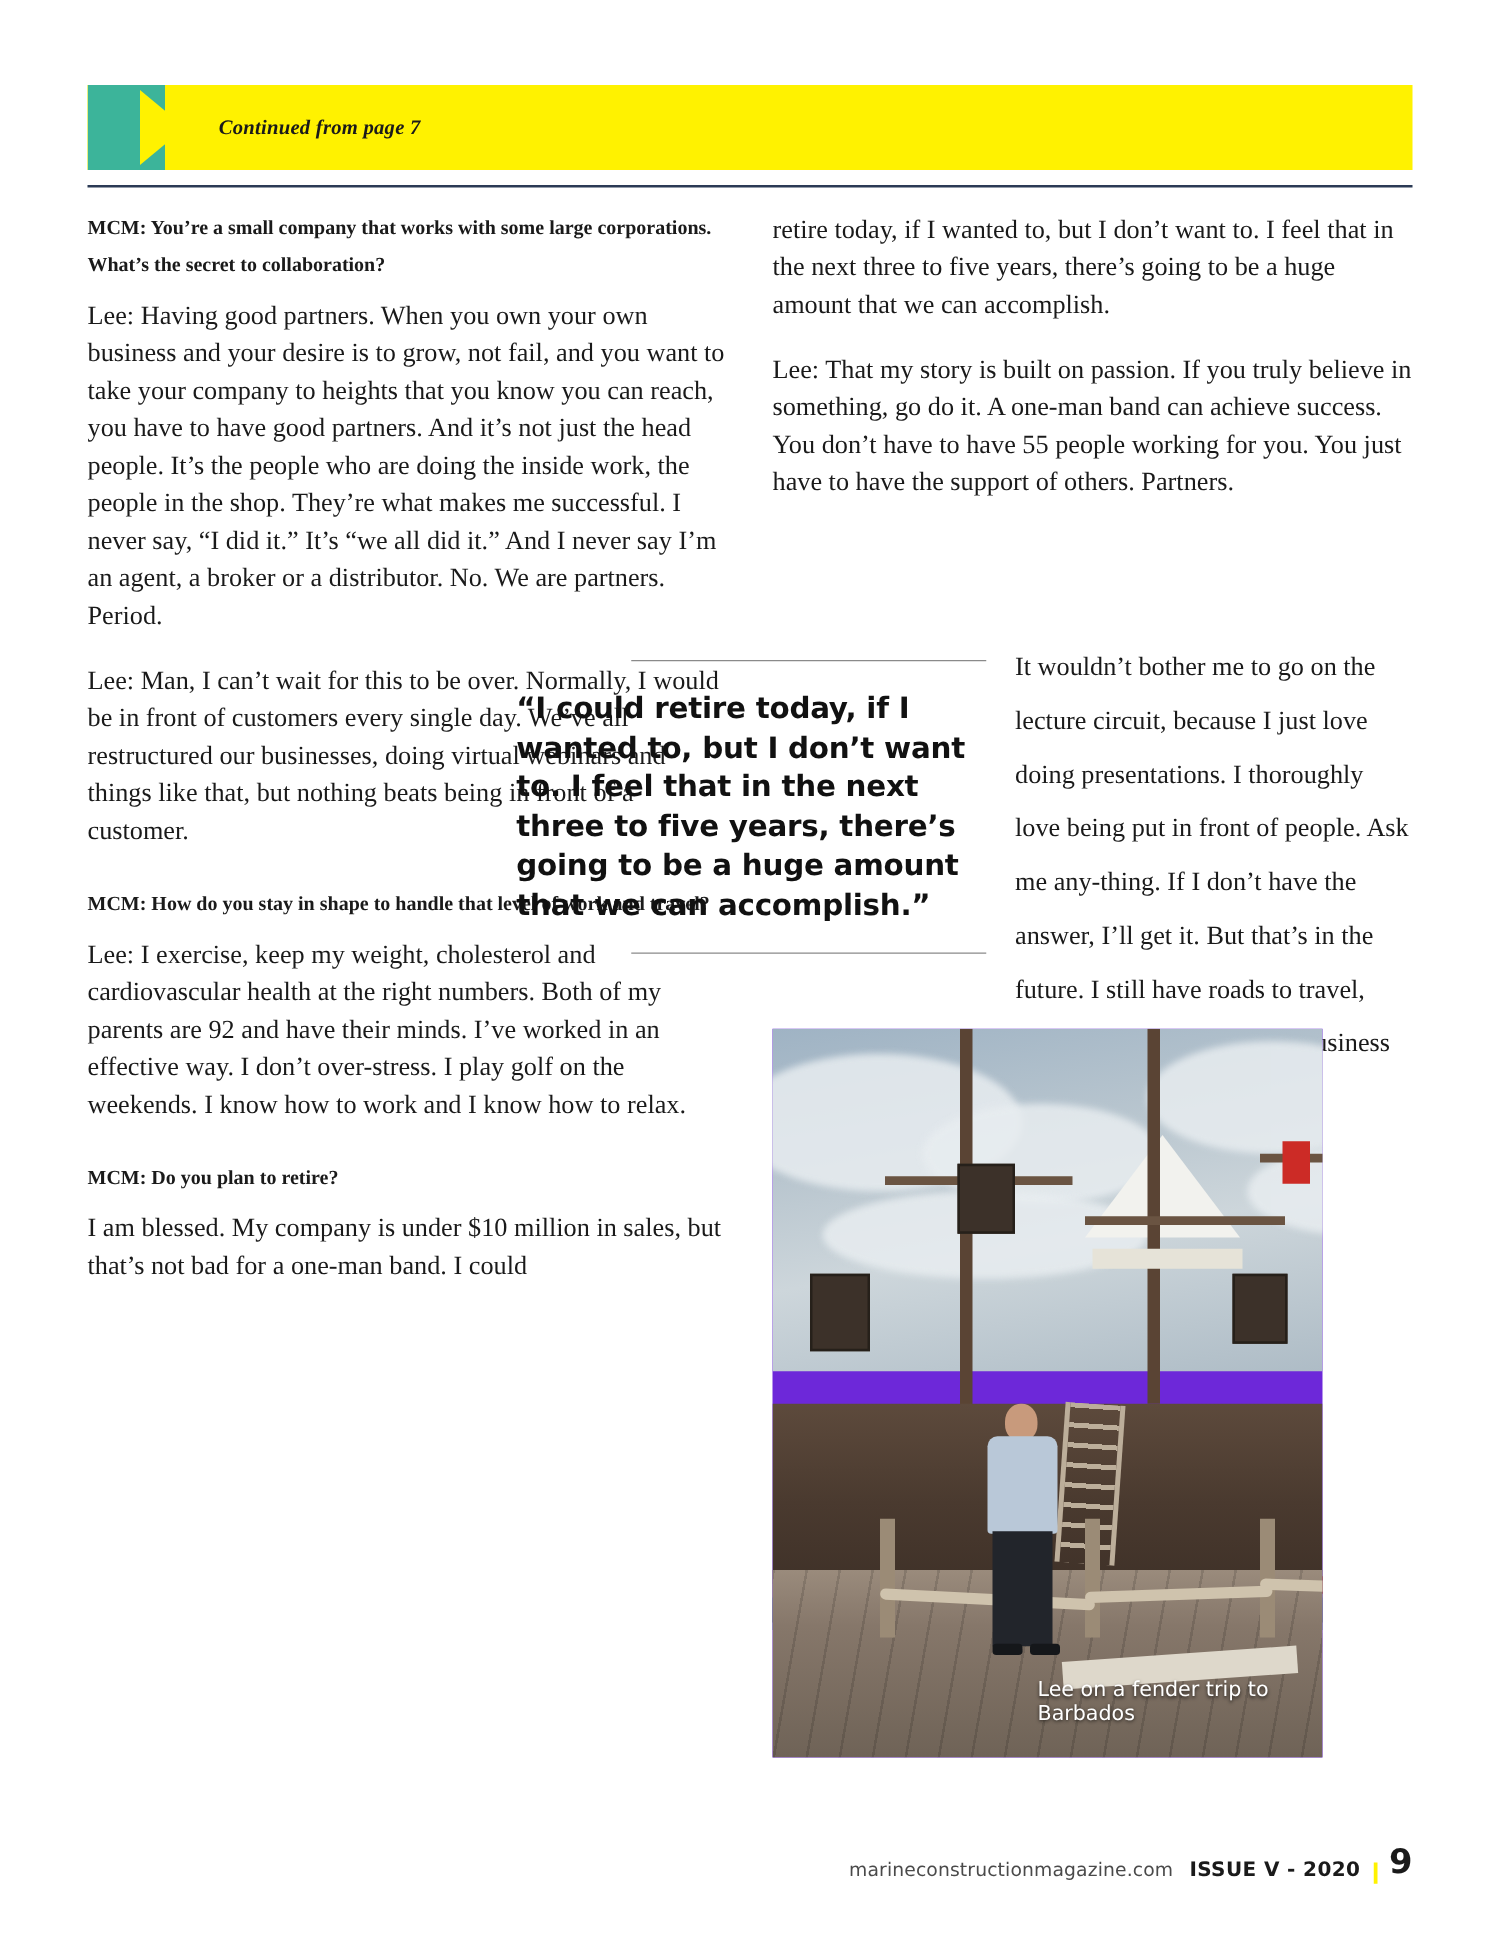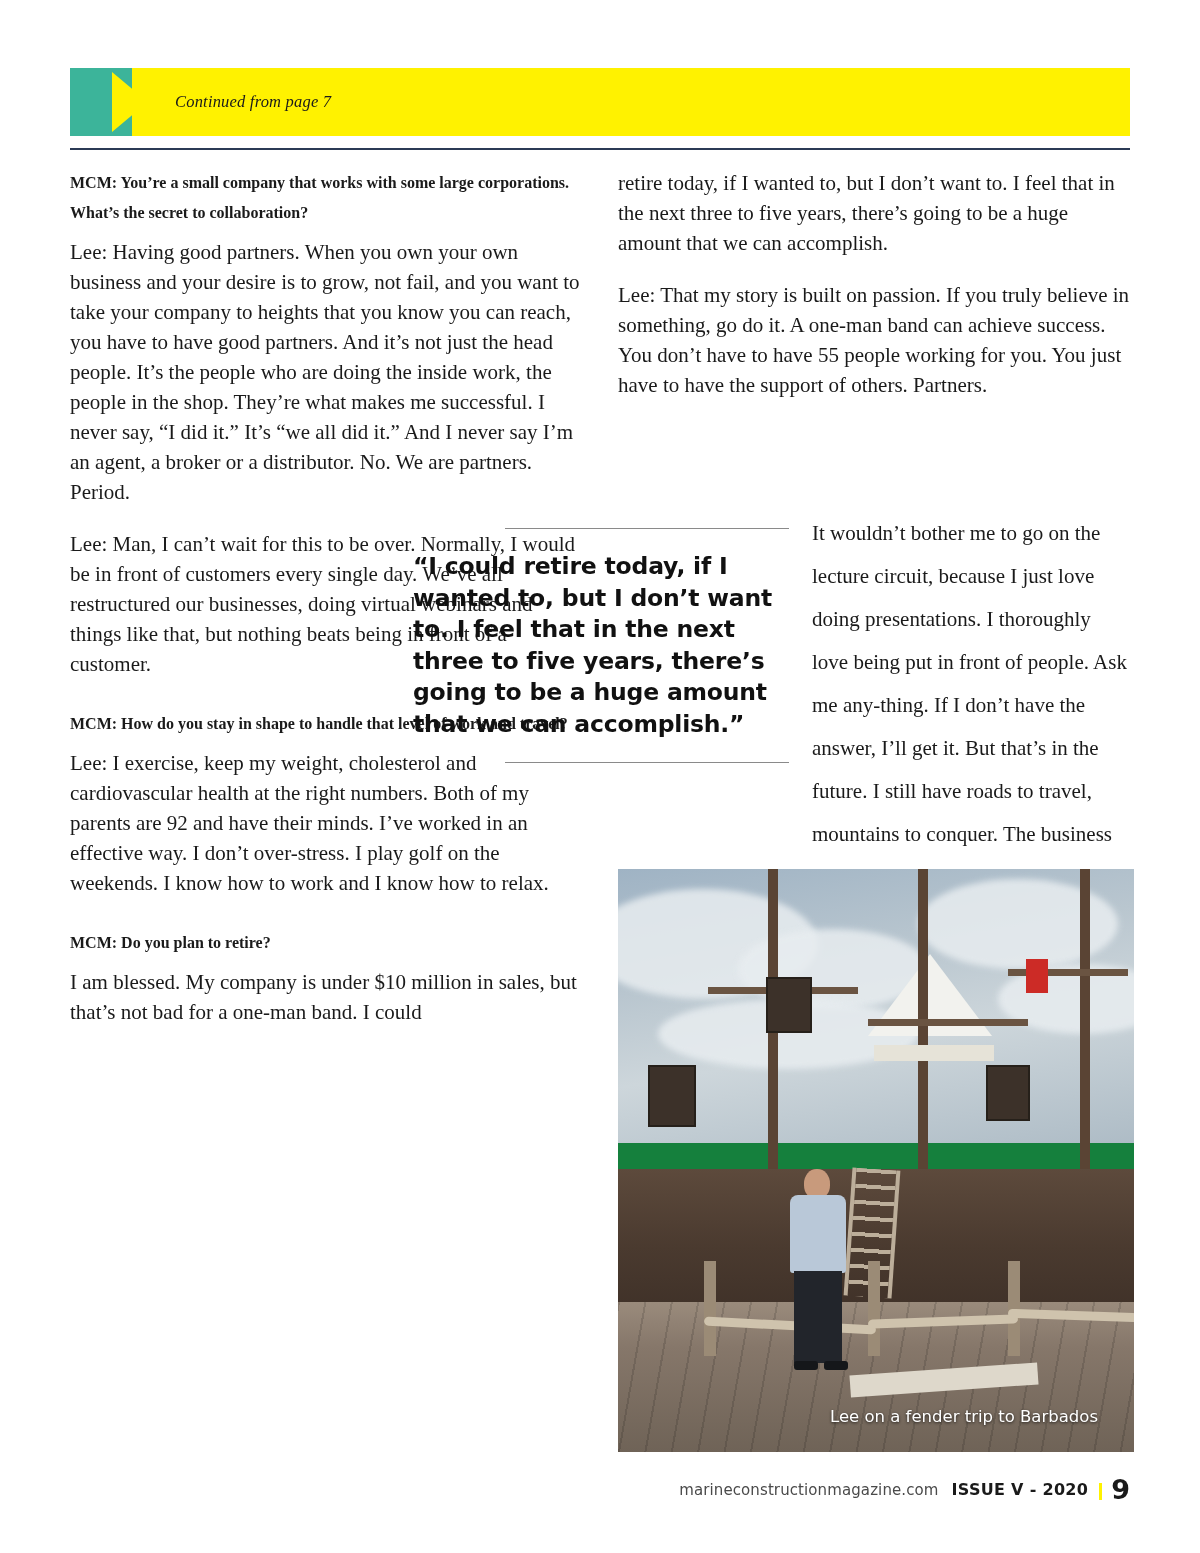--- a/index.html
+++ b/index.html
@@ -33,21 +33,21 @@
     height: 68px;
     overflow: hidden;
   }
   .header-arrow svg { display: block; }
   .header-continued {
     position: absolute;
     left: 175px;
     top: 92px;
     font-family: "Liberation Serif", serif;
     font-style: italic;
-    font-weight: normal;
+    font-weight: bold;
     font-size: 16.5px;
     color: #1a1a1a;
     letter-spacing: .2px;
   }
   .header-rule {
     position: absolute;
     left: 70px;
     top: 148px;
     width: 1060px;
     height: 2px;
@@ -120,25 +120,25 @@
     height: 17px;
     background: #fff200;
     vertical-align: -2px;
     margin-left: 14px;
   }
 
   
   .photo {
     position: absolute;
     left: 618px;
-    top: 869px;
-    width: 516px;
+    top: 823px;
+    width: 440px;
     height: 583px;
     overflow: hidden;
-    background: #15803d;
+    background: #6d28d9;
   }
   .photo .sky {
     position: absolute; left:0; top:0; width:100%; height:47%;
     background: linear-gradient(170deg,#9fb3c4 0%, #b9c6cf 35%, #cdd6db 60%, #aebcc6 100%);
   }
   .photo .cloud {
     position: absolute;
     background: #e8edf0;
     border-radius: 50%;
     opacity: .85;
@@ -252,21 +252,21 @@
     color: #ffffff;
     text-shadow: 0 1px 3px rgba(0,0,0,.75);
   }
 
   
   .footer {
     position: absolute;
     right: 70px;
     bottom: 48px;
     display: flex;
-    align-items: center;
+    align-items: flex-end;
     gap: 0;
   }
   .footer .site {
     font-family: "DejaVu Sans", sans-serif;
     font-size: 15px;
     color: #4a4a4a;
     letter-spacing: .1px;
   }
   .footer .issue {
     font-family: "DejaVu Sans", sans-serif;

